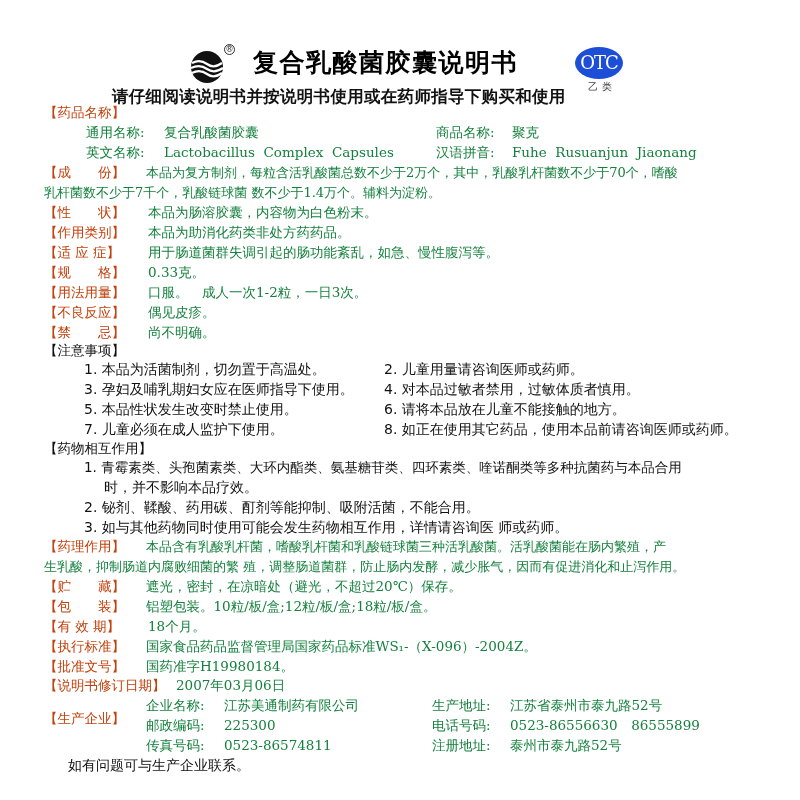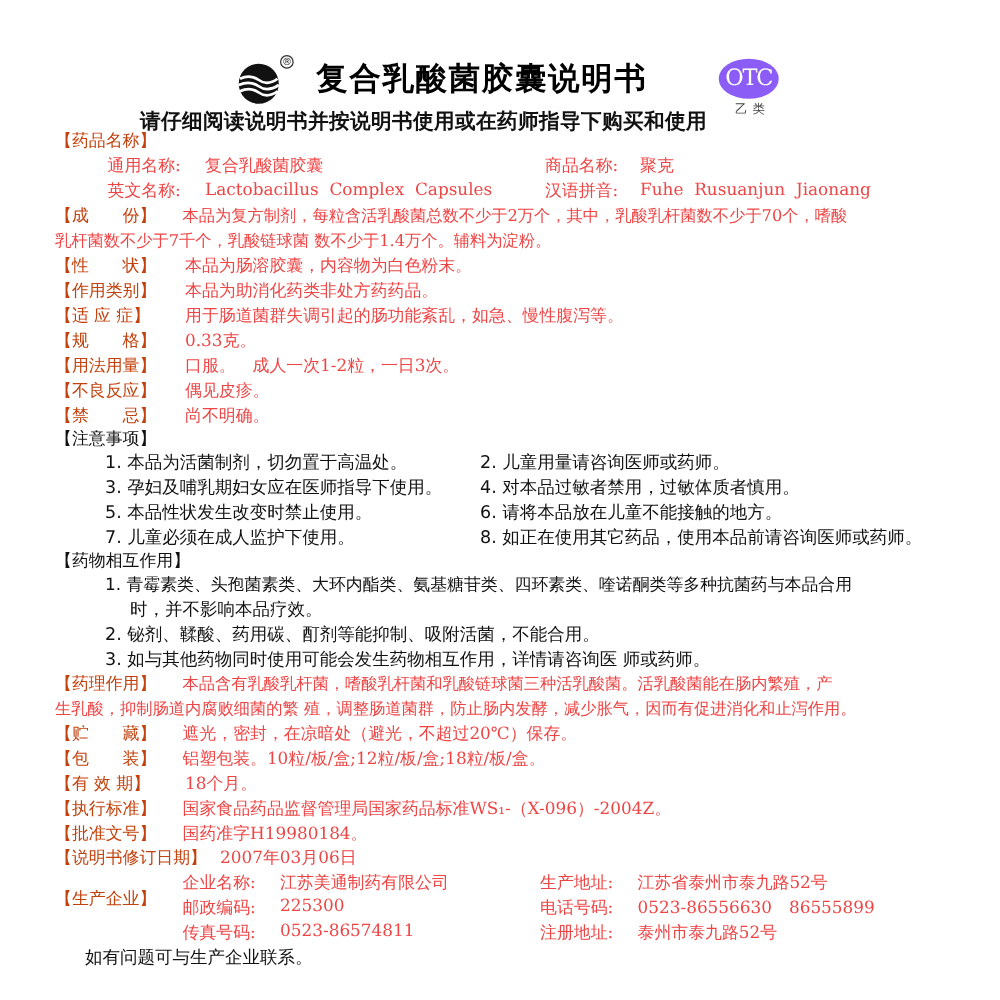--- a/index.html
+++ b/index.html
@@ -3,30 +3,30 @@
   <meta charset="utf-8">
   <style>
     html, body { margin: 0; padding: 0; }
     body {
       width: 800px; height: 800px; overflow: hidden;
       background: #ffffff; color: #1a1a1a;
       font-family: "DejaVu Serif", "Liberation Serif", serif;
       position: relative;
     }
     .abs { position: absolute; white-space: nowrap; }
-    .serif { font-family: "DejaVu Serif", "Liberation Serif", serif; font-size: 13.5px; color: #ef4444; }
+    .serif { font-family: "DejaVu Serif", "Liberation Serif", serif; font-size: 13.5px; color: #15803d; }
     .sans { font-family: "DejaVu Sans", "Liberation Sans", sans-serif; font-size: 14px; color: #111; }
     .hdr { font-family: "DejaVu Serif", "Liberation Serif", serif; font-size: 13.5px; color: #c2410c; }
     .hdr-sans { font-family: "DejaVu Sans", "Liberation Sans", sans-serif; font-size: 13.5px; color: #111; }
 
     
     .logo { position: absolute; left: 190px; top: 50px; width: 34px; height: 34px; }
     .reg { position: absolute; left: 224px; top: 44px; font-size: 8px; font-family: "DejaVu Sans", sans-serif; border: 1px solid #333; border-radius: 50%; width: 9px; height: 9px; line-height: 9px; text-align: center; }
     .title { left: 253px; top: 46px; font-family: "DejaVu Sans", "Liberation Sans", sans-serif; font-size: 25px; font-weight: bold; letter-spacing: 1.5px; color: #000000; }
-    .otc { position: absolute; left: 575px; top: 47px; width: 48px; height: 32px; background: #8b5cf6; border-radius: 50%; color: #fff; font-family: "DejaVu Serif", "Liberation Serif", serif; font-size: 18px; text-align: center; line-height: 32px; letter-spacing: -1px; }
+    .otc { position: absolute; left: 575px; top: 47px; width: 48px; height: 32px; background: #1d4ed8; border-radius: 50%; color: #fff; font-family: "DejaVu Serif", "Liberation Serif", serif; font-size: 18px; text-align: center; line-height: 32px; letter-spacing: -1px; }
     .otc-class { left: 588px; top: 80px; font-family: "DejaVu Sans", sans-serif; font-size: 10px; color: #444; letter-spacing: 4px; }
     .subtitle { left: 112px; top: 86px; font-family: "DejaVu Sans", "Liberation Sans", sans-serif; font-size: 16.5px; font-weight: bold; color: #111; letter-spacing: 0.3px; }
   </style>
 </head>
 <body>
 
 <div>
   <svg class="logo" viewBox="0 0 34 34">
     <circle cx="17" cy="17" r="16" fill="#111"></circle>
     <path d="M2 13 Q10 9 17 14 T32 13" stroke="#fff" stroke-width="2.2" fill="none"></path>

